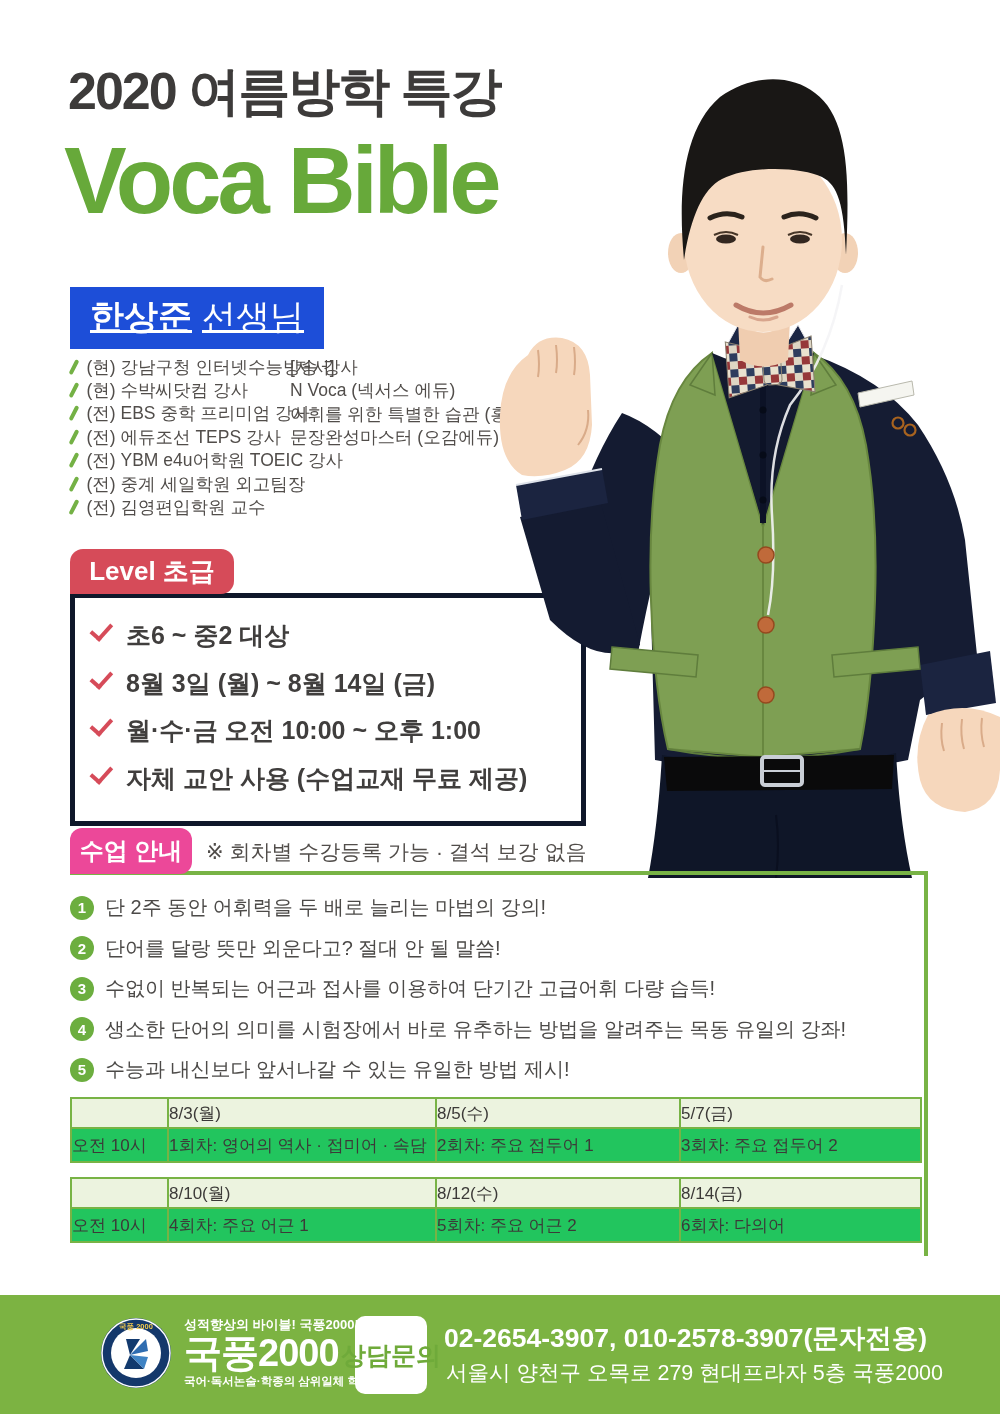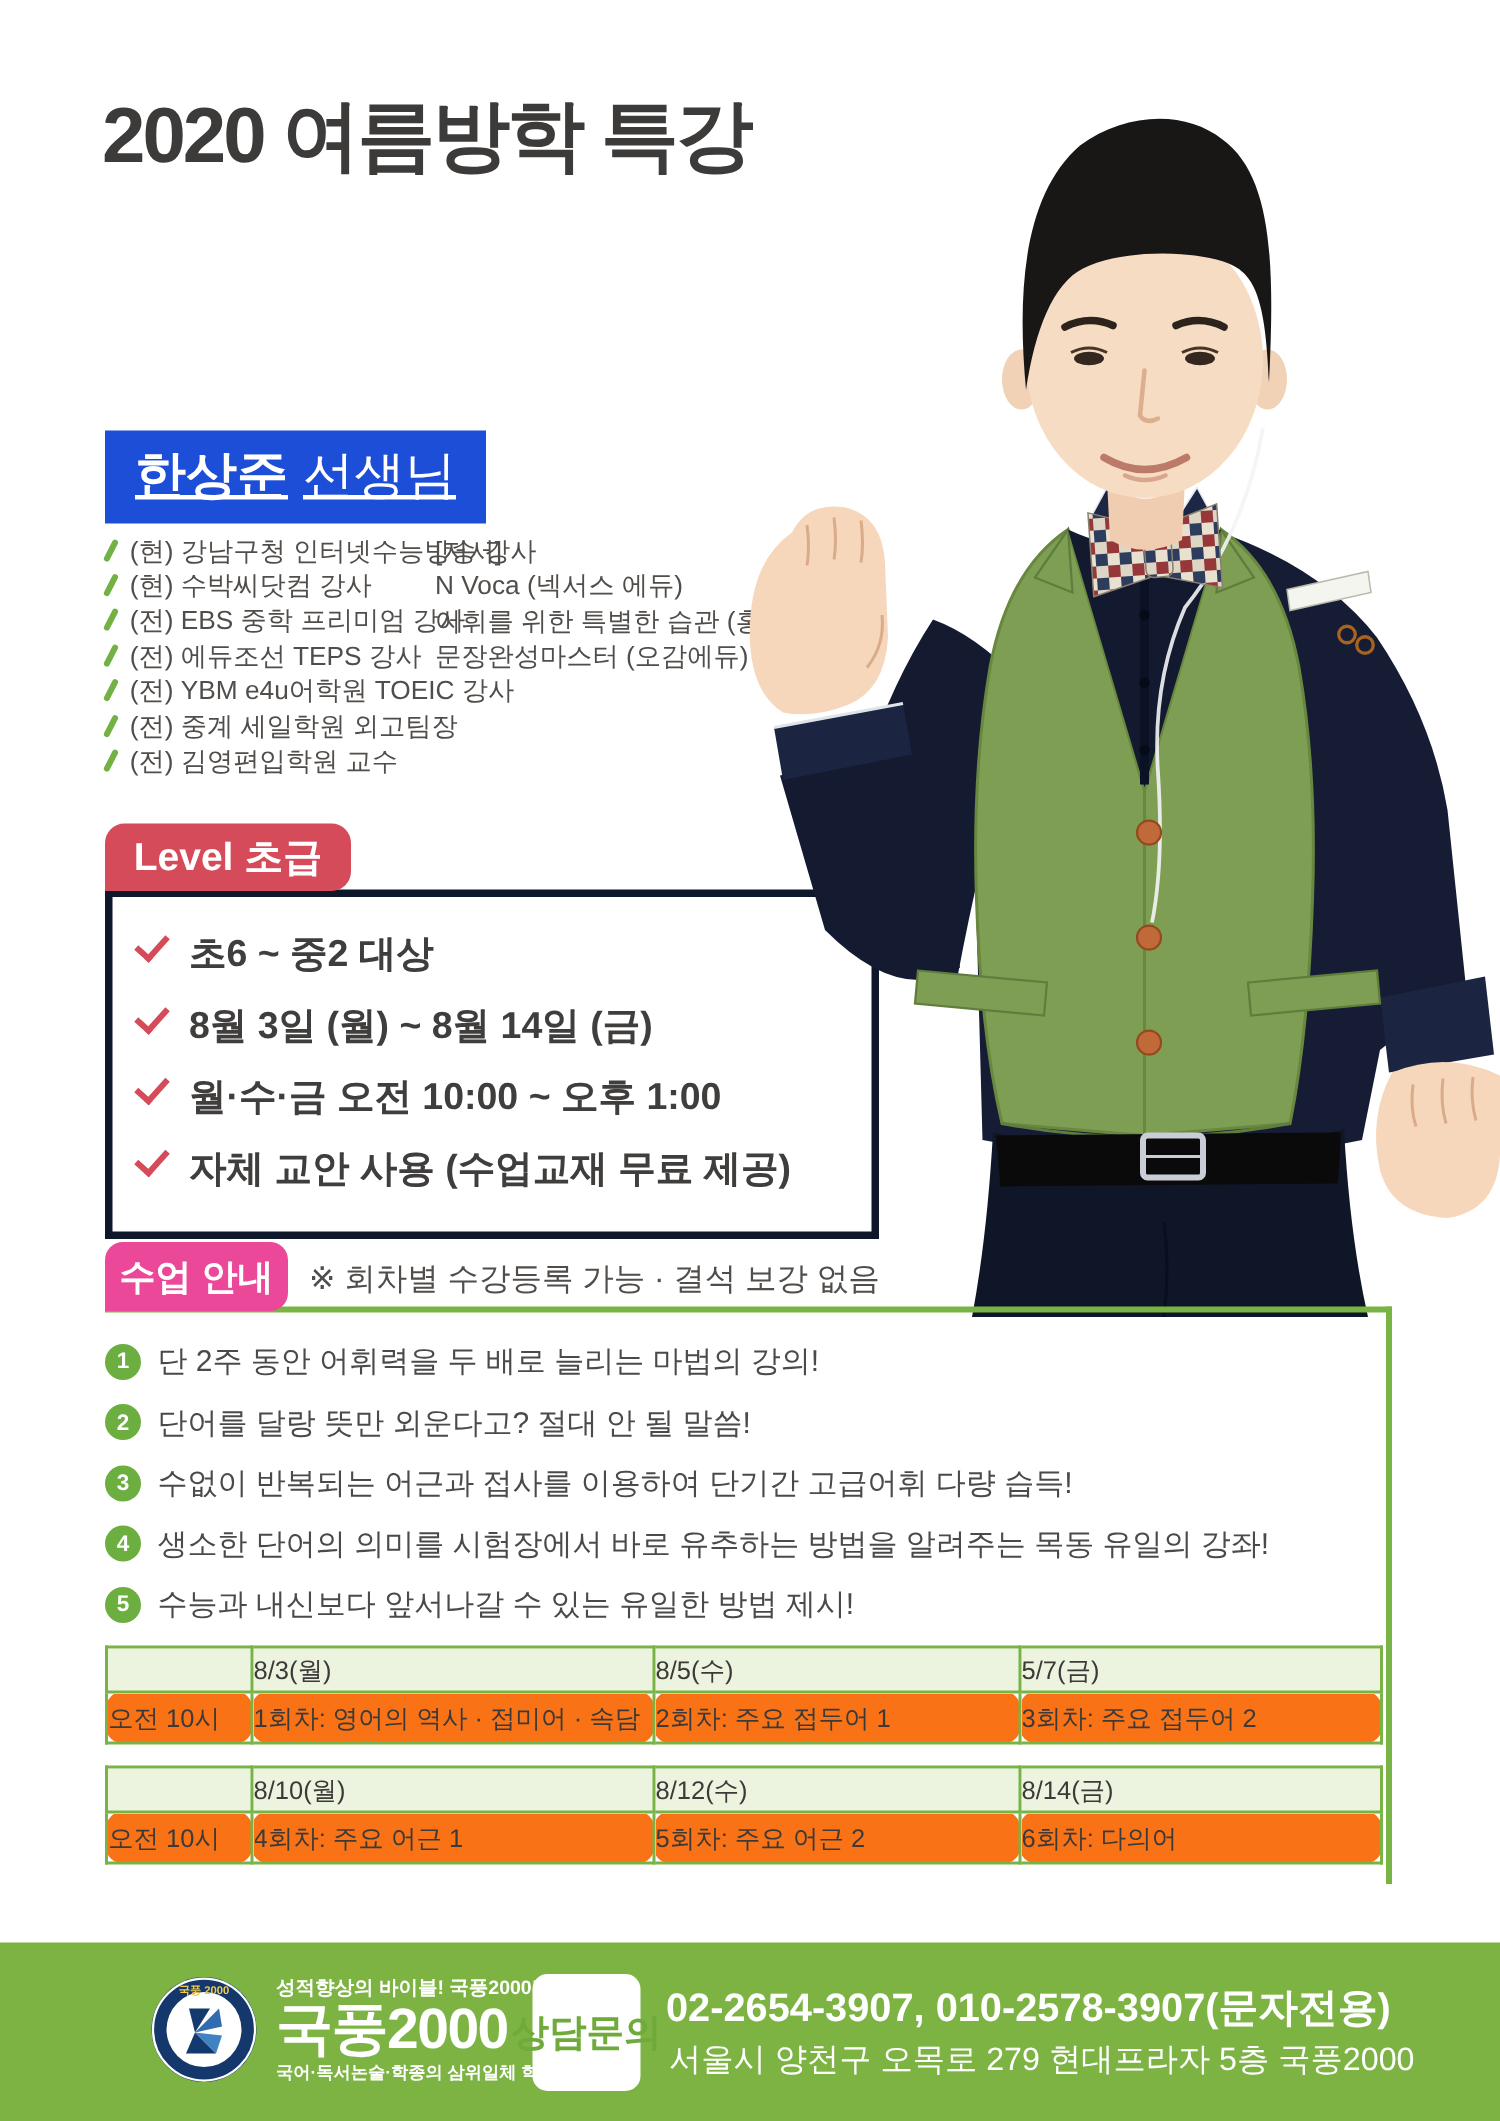--- a/index.html
+++ b/index.html
@@ -73,21 +73,21 @@
   .pt-row span.t{font-size:20px;color:#4c4a48;}
   
   .sched{position:absolute;left:70px;border-collapse:collapse;table-layout:fixed;z-index:2;background:#ffffff;}
   .sched.t1{top:1097px;}
   .sched.t2{top:1177px;}
   .sched td{
     border:2px solid #78b345;text-align:left;vertical-align:middle;
     font-size:17px;color:#3c3a38;padding:0;white-space:nowrap;overflow:hidden;
   }
   .sched tr.hd td{background:#ecf3df;height:28px;}
-  .sched tr.bd td{background:#f97316;height:32px;border-radius:10px;}
+  .sched tr.bd td{background:#22c55e;height:32px;}
   .c0{width:95px;} .c1{width:266px;} .c2{width:242px;} .c3{width:239px;}
   
   .footer{
     position:absolute;left:0;top:1295px;width:1000px;height:119px;background:#7cb342;z-index:4;
   }
   .badge{position:absolute;left:100px;top:22px;width:72px;height:72px;}
   .brand{position:absolute;left:184px;top:21px;color:#ffffff;white-space:nowrap;}
   .brand .tg1{font-size:13px;font-weight:700;}
   .brand .bn{font-size:38px;font-weight:900;letter-spacing:-1px;line-height:1.05;}
   .brand .tg2{font-size:11.5px;font-weight:700;}
@@ -98,20 +98,21 @@
   }
   .phone{position:absolute;left:444px;top:25px;color:#ffffff;font-size:26.5px;font-weight:800;white-space:nowrap;}
   .address{position:absolute;left:446px;top:63px;color:#ffffff;font-size:21.5px;font-weight:400;white-space:nowrap;}
 </style>
 </head>
 <body>
 
 <div id="poster">
 
   <div class="title-sub">2020 여름방학 특강</div>
+  <div class="title-main">Voca Bible</div>
 
   <svg class="photo" viewBox="0 0 550 823" xmlns="http://www.w3.org/2000/svg">
     <defs>
       <pattern id="plaid" width="16" height="16" patternUnits="userSpaceOnUse">
         <rect width="16" height="16" fill="#efe7d6"></rect>
         <rect width="8" height="8" fill="#96383a"></rect>
         <rect x="8" y="8" width="8" height="8" fill="#2e3d5e"></rect>
         <rect x="8" width="8" height="8" fill="#ded6c4"></rect>
         <rect y="8" width="8" height="8" fill="#e9e1cf"></rect>
       </pattern>

